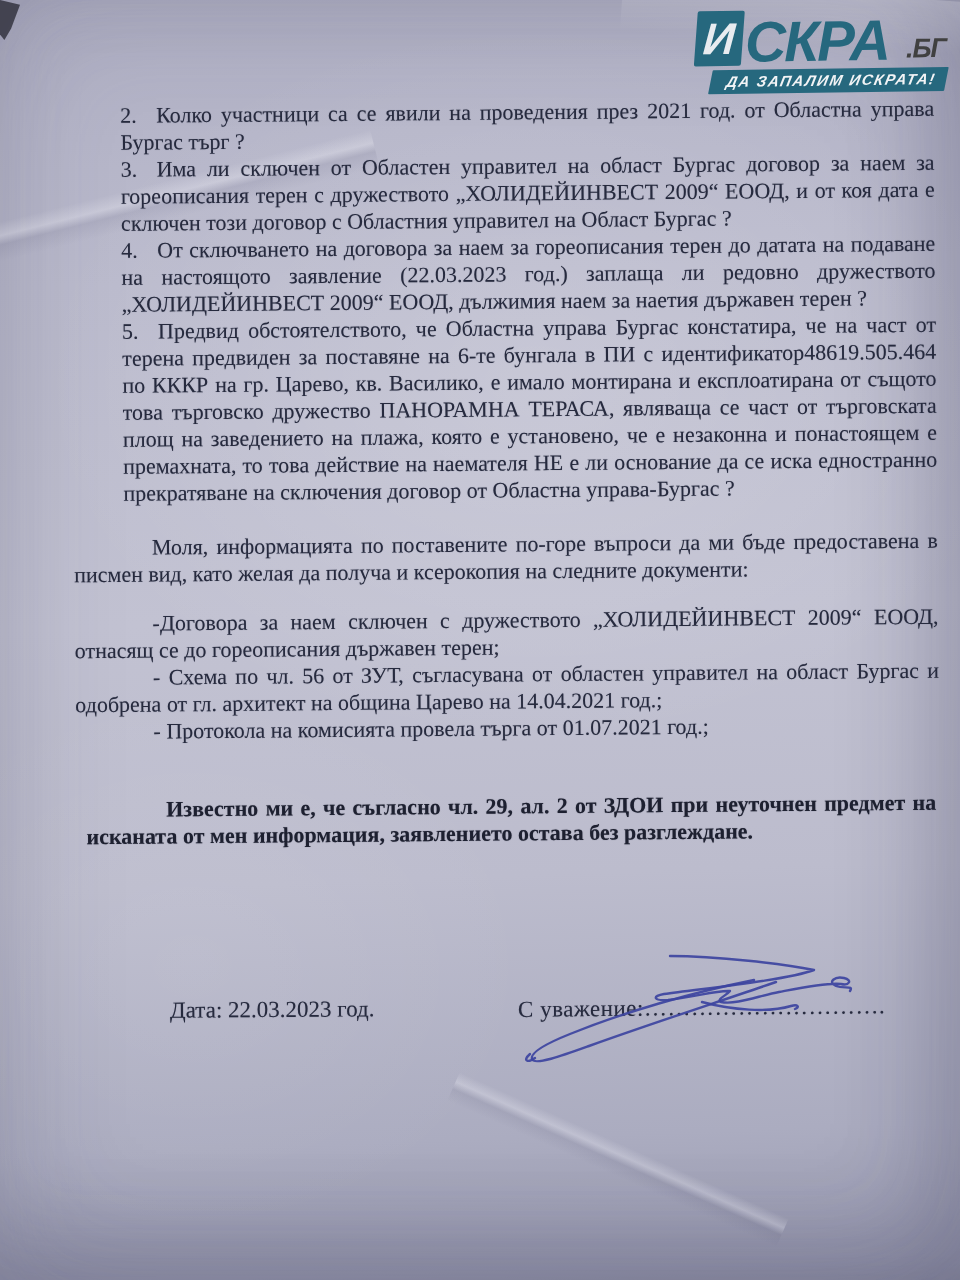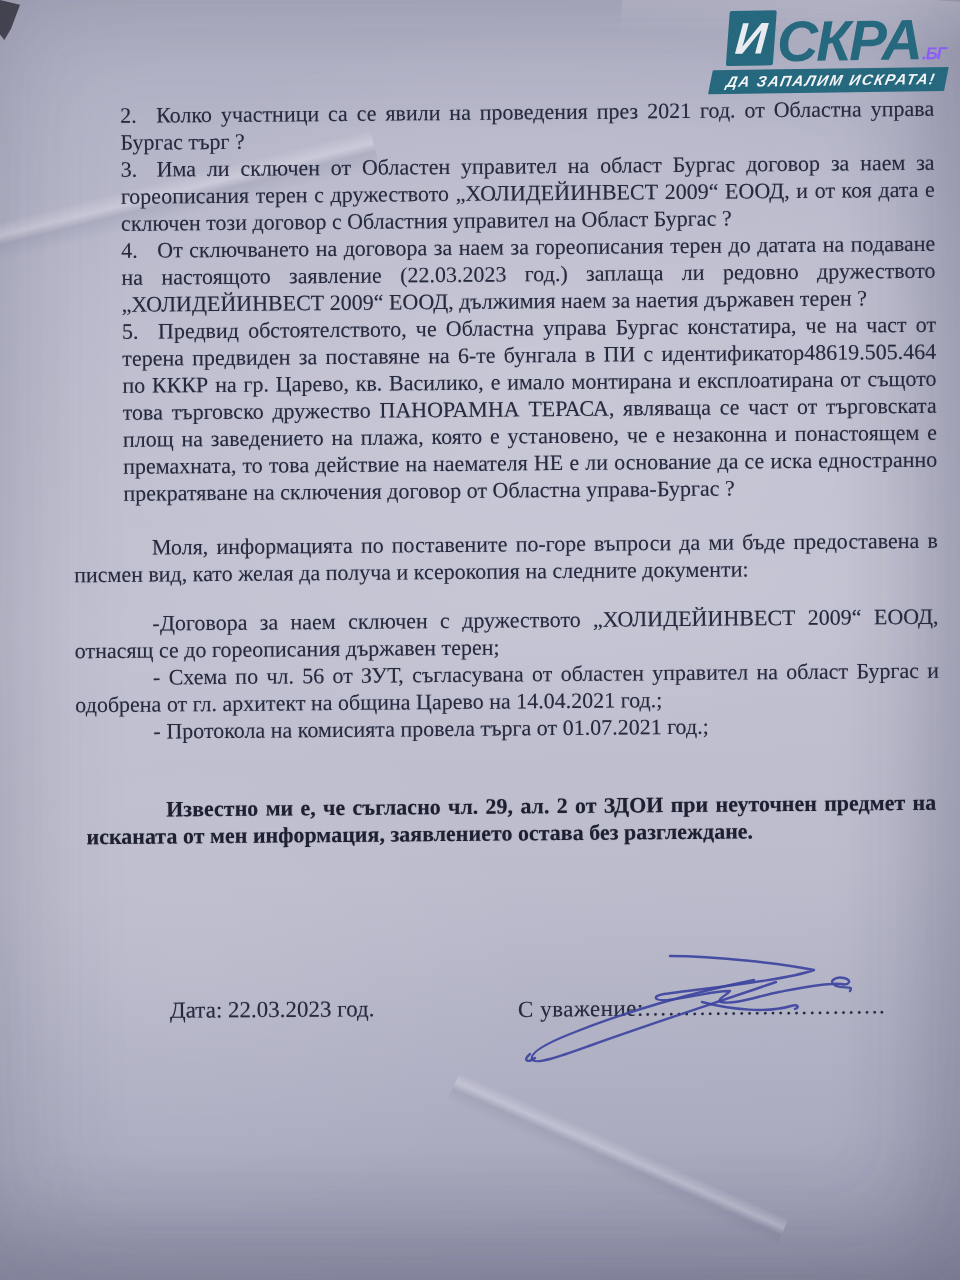--- a/index.html
+++ b/index.html
@@ -33,21 +33,21 @@
   
   .logo{position:absolute;top:10px;right:14px;width:300px;transform:rotate(-0.8deg);}
   .logo-row{display:flex;align-items:flex-end;justify-content:flex-end;}
   .logo-font{font-family:"Liberation Sans", sans-serif;font-weight:bold;font-style:italic;}
   .logo-i{
     width:47px;height:55px;background:#26687e;display:flex;align-items:center;justify-content:center;
     transform:skewX(-5deg);border-radius:2px;
   }
   .logo-i span{color:#e8ecf0;font-size:44px;line-height:1;}
   .logo-rest{color:#26687e;font-size:57px;line-height:.83;letter-spacing:-2px;margin-left:2px;}
-  .logo-tld{color:#8b5cf6;font-size:17px;line-height:1;letter-spacing:-1px;margin-left:1px;padding-bottom:1px;}
+  .logo-tld{color:#404040;font-size:27px;line-height:1;letter-spacing:-1px;margin-left:17px;padding-bottom:1px;}
   .logo-banner{
     margin-top:4px;background:#26687e;color:#f2f4f6;transform:skewX(-12deg);
     padding:3px 10px 4px 16px;font-size:15px;letter-spacing:1.6px;white-space:nowrap;
     float:right;border-radius:1px;
   }
   
   .doc{
     position:absolute;left:70px;top:102px;width:864px;
     color:#262a3e;font-size:22px;line-height:27px;
     text-shadow:0 0 1px rgba(38,42,62,.35);

